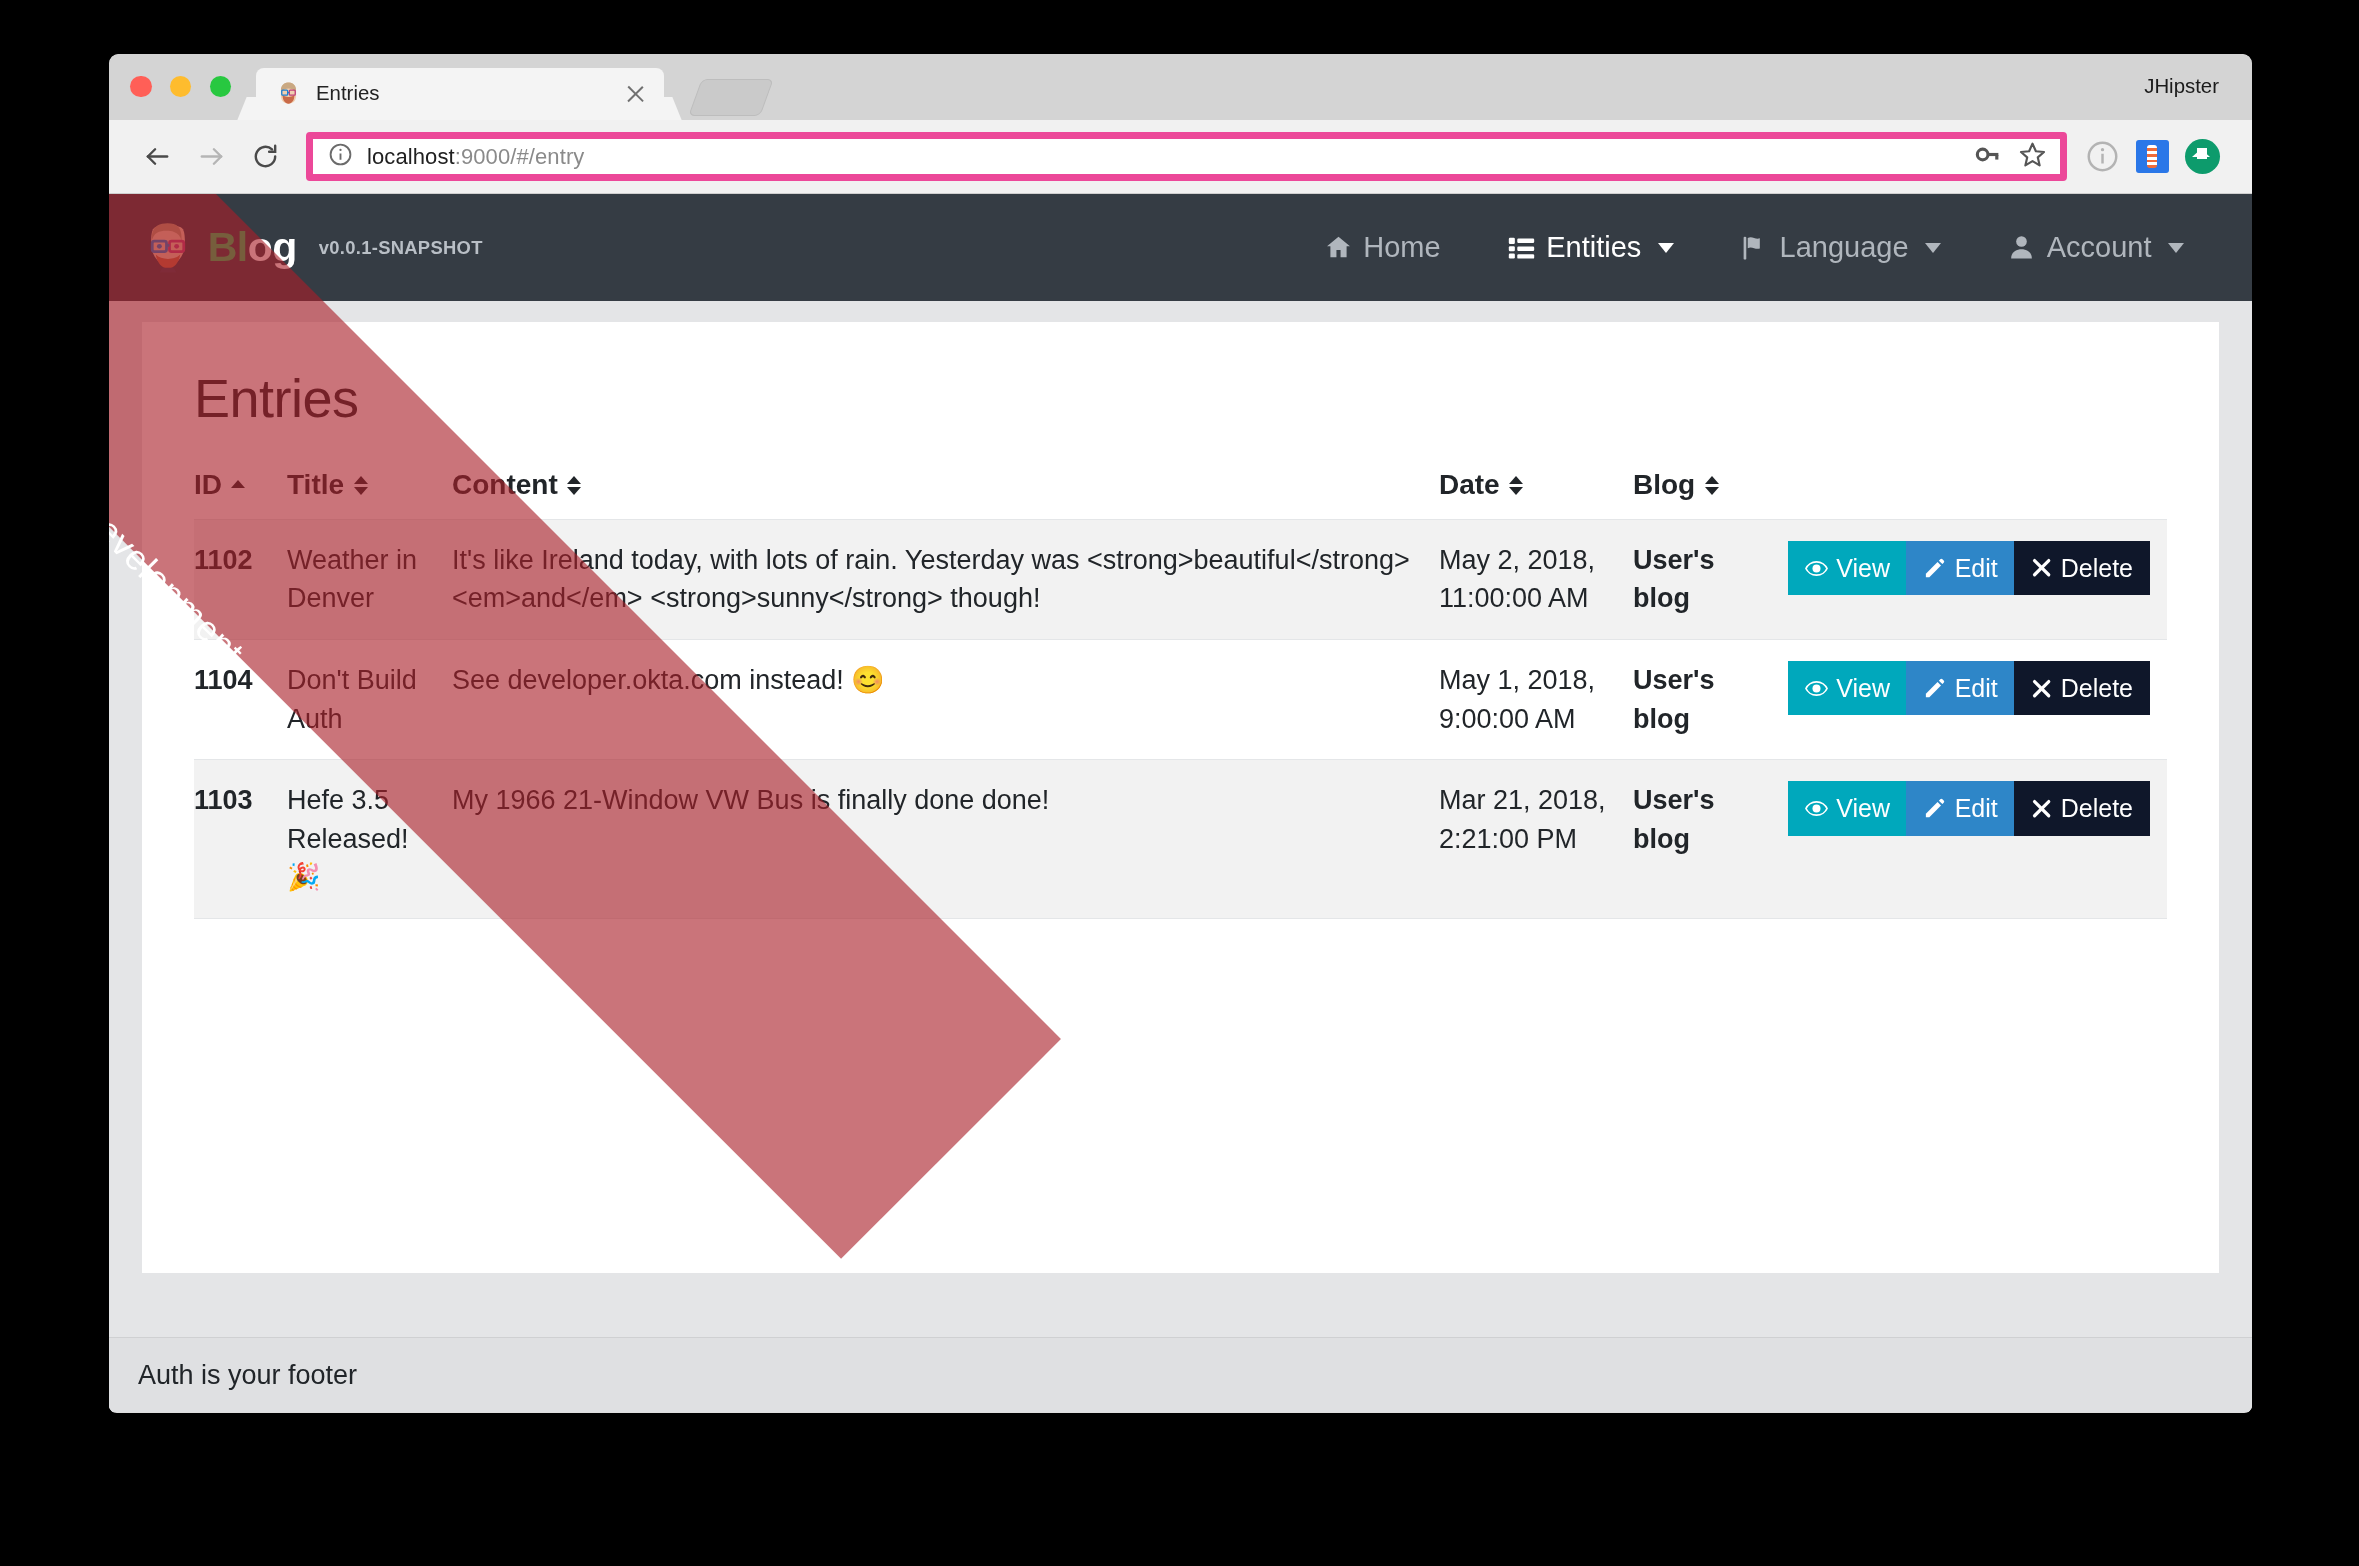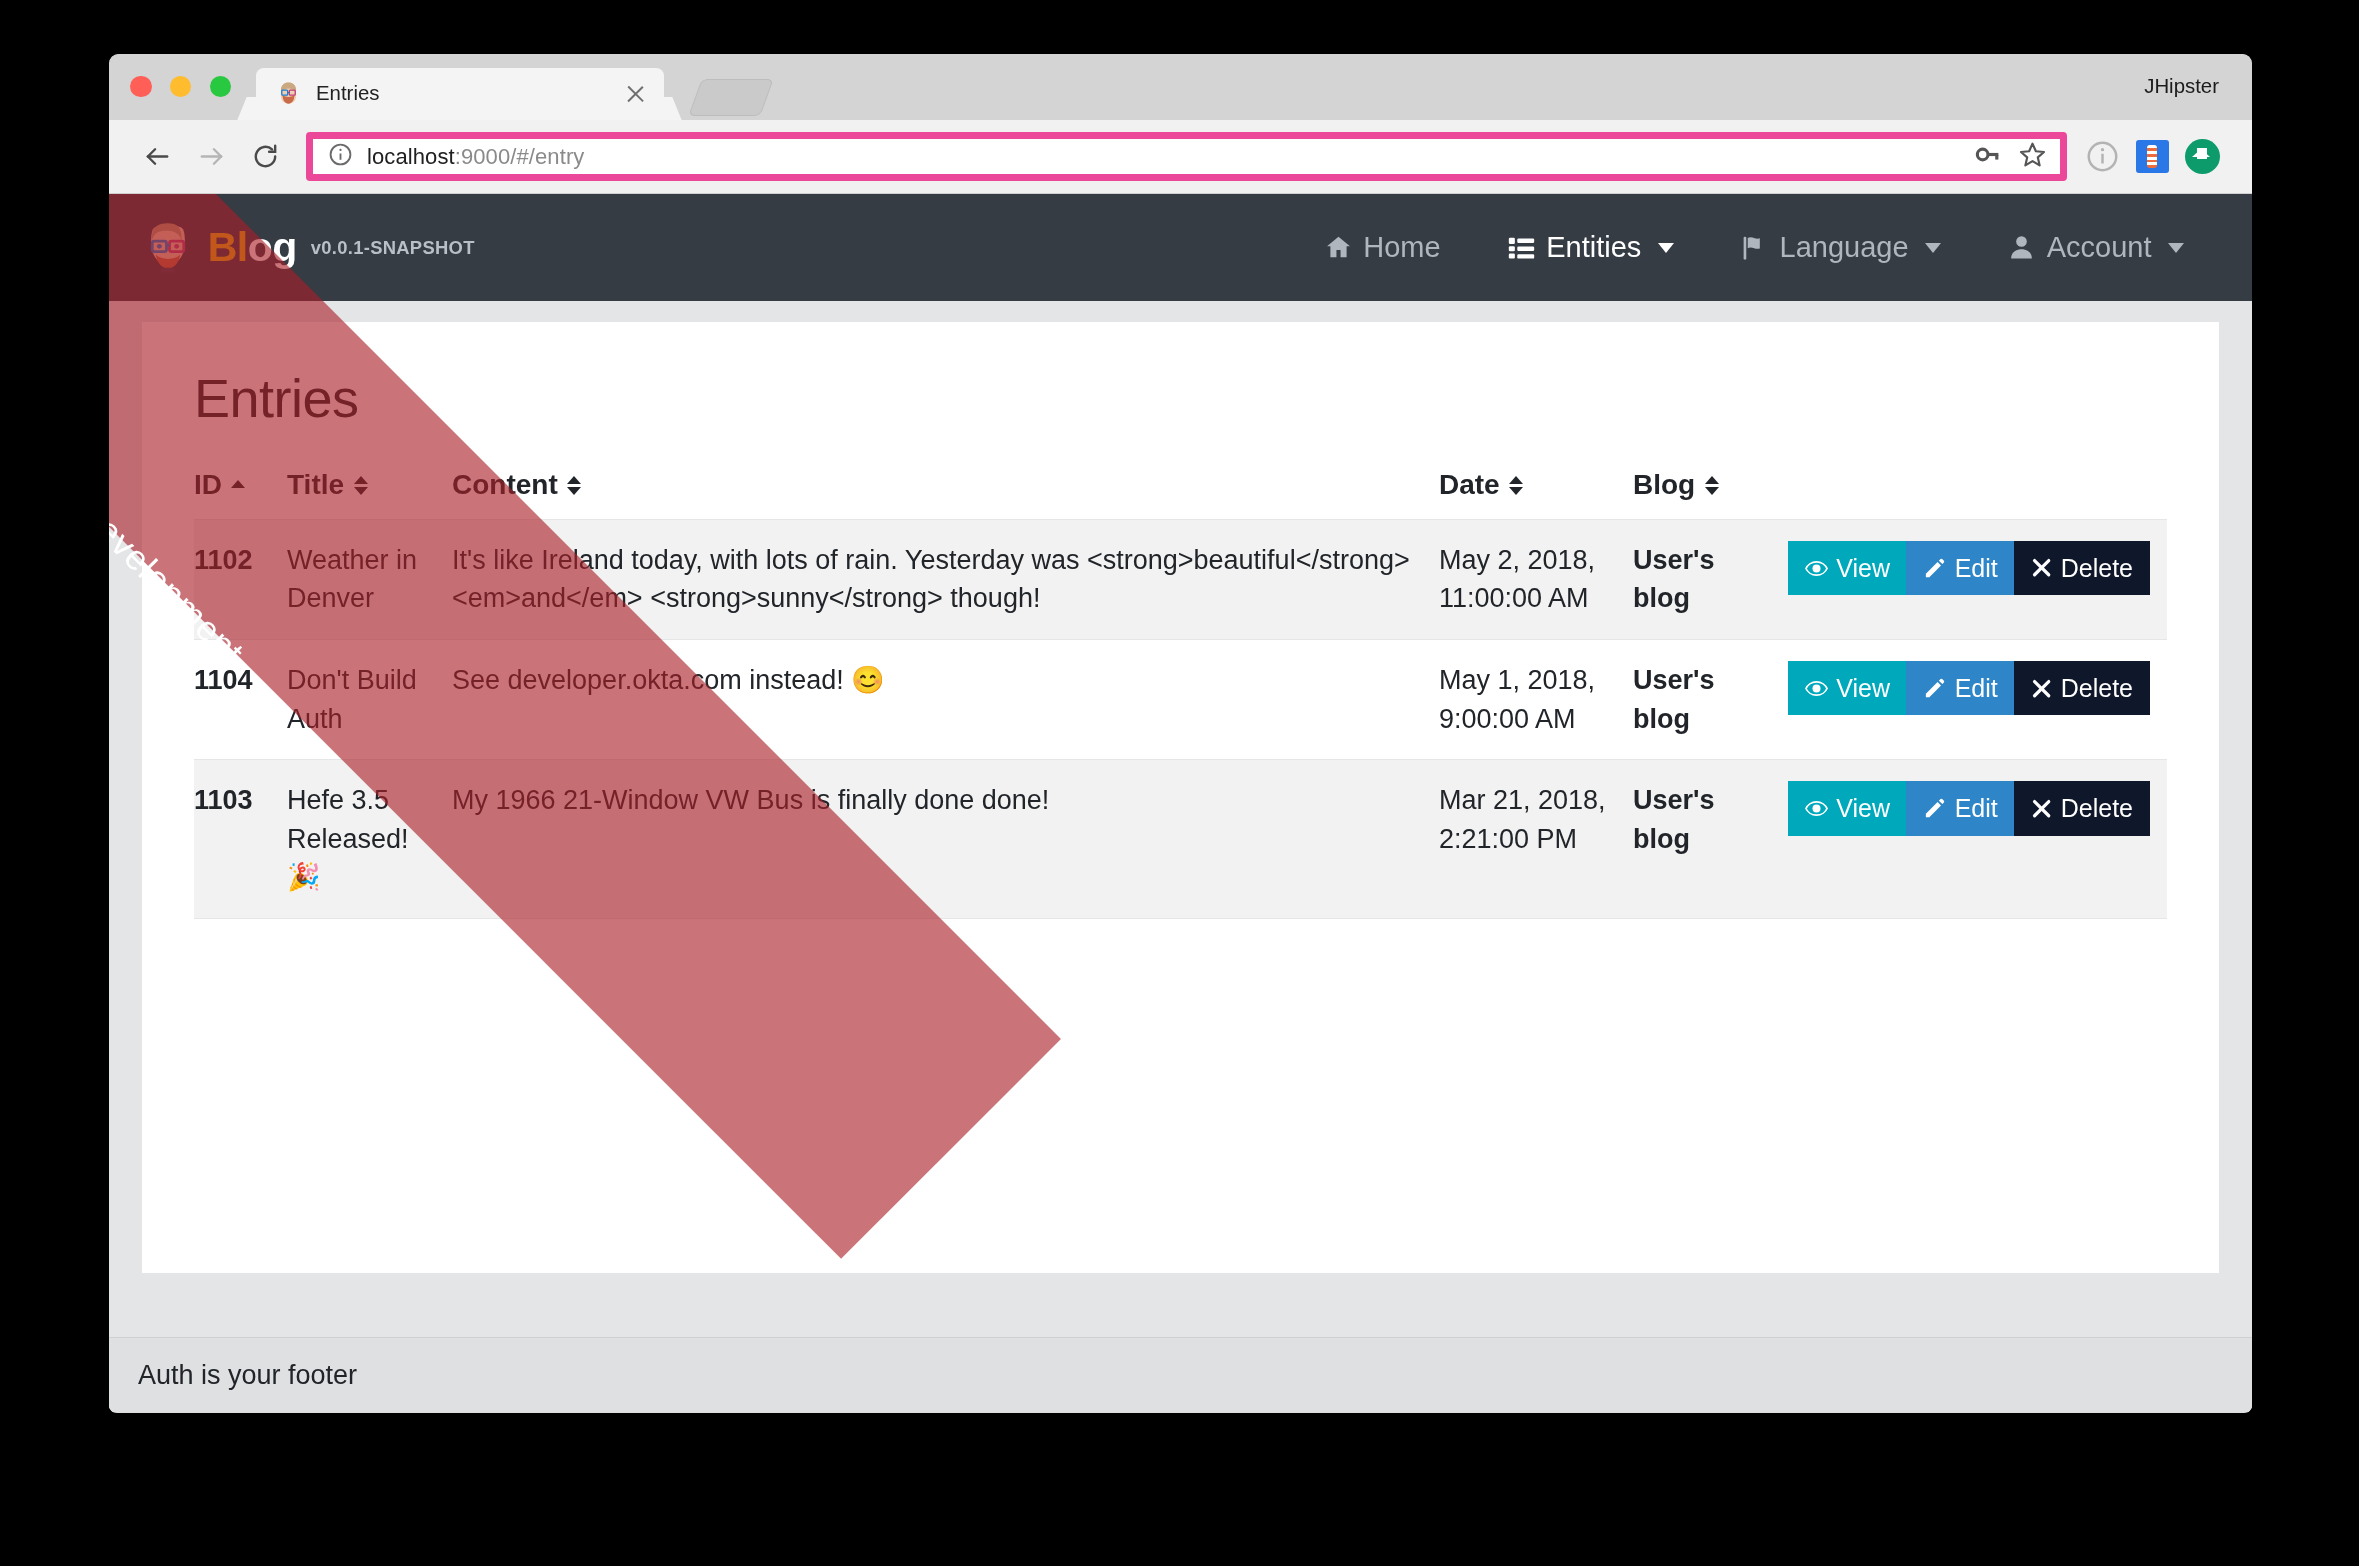--- a/index.html
+++ b/index.html
@@ -155,25 +155,25 @@
     height: 107px;
     background: #353c44;
     display: flex; align-items: center;
     padding: 0 35px 0 29px;
   }
   .brand { display: flex; align-items: center; gap: 0; }
   .brand-logo { width: 60px; height: 60px; margin-right: 9.7px; flex: 0 0 60px; }
   .brand-text {
     font-size: 41px; font-weight: bold; letter-spacing: -0.5px;
   }
-  .brand-text .b1 { color: #eab308; }
+  .brand-text .b1 { color: #22c55e; }
   .brand-text .b2 { color: #ffffff; }
   .brand-version {
     font-size: 18.4px; font-weight: bold; color: #b9bfc6;
-    margin-left: 14px; letter-spacing: 0.3px;
+    margin-left: 22px; letter-spacing: 0.3px;
   }
   .navitems {
     margin-left: auto;
     display: flex; align-items: center; gap: 0;
   }
   .navitem {
     display: flex; align-items: center; gap: 10.7px;
     padding: 9.7px 33px;
     font-size: 29px; color: #b0b6bd;
     white-space: nowrap;

